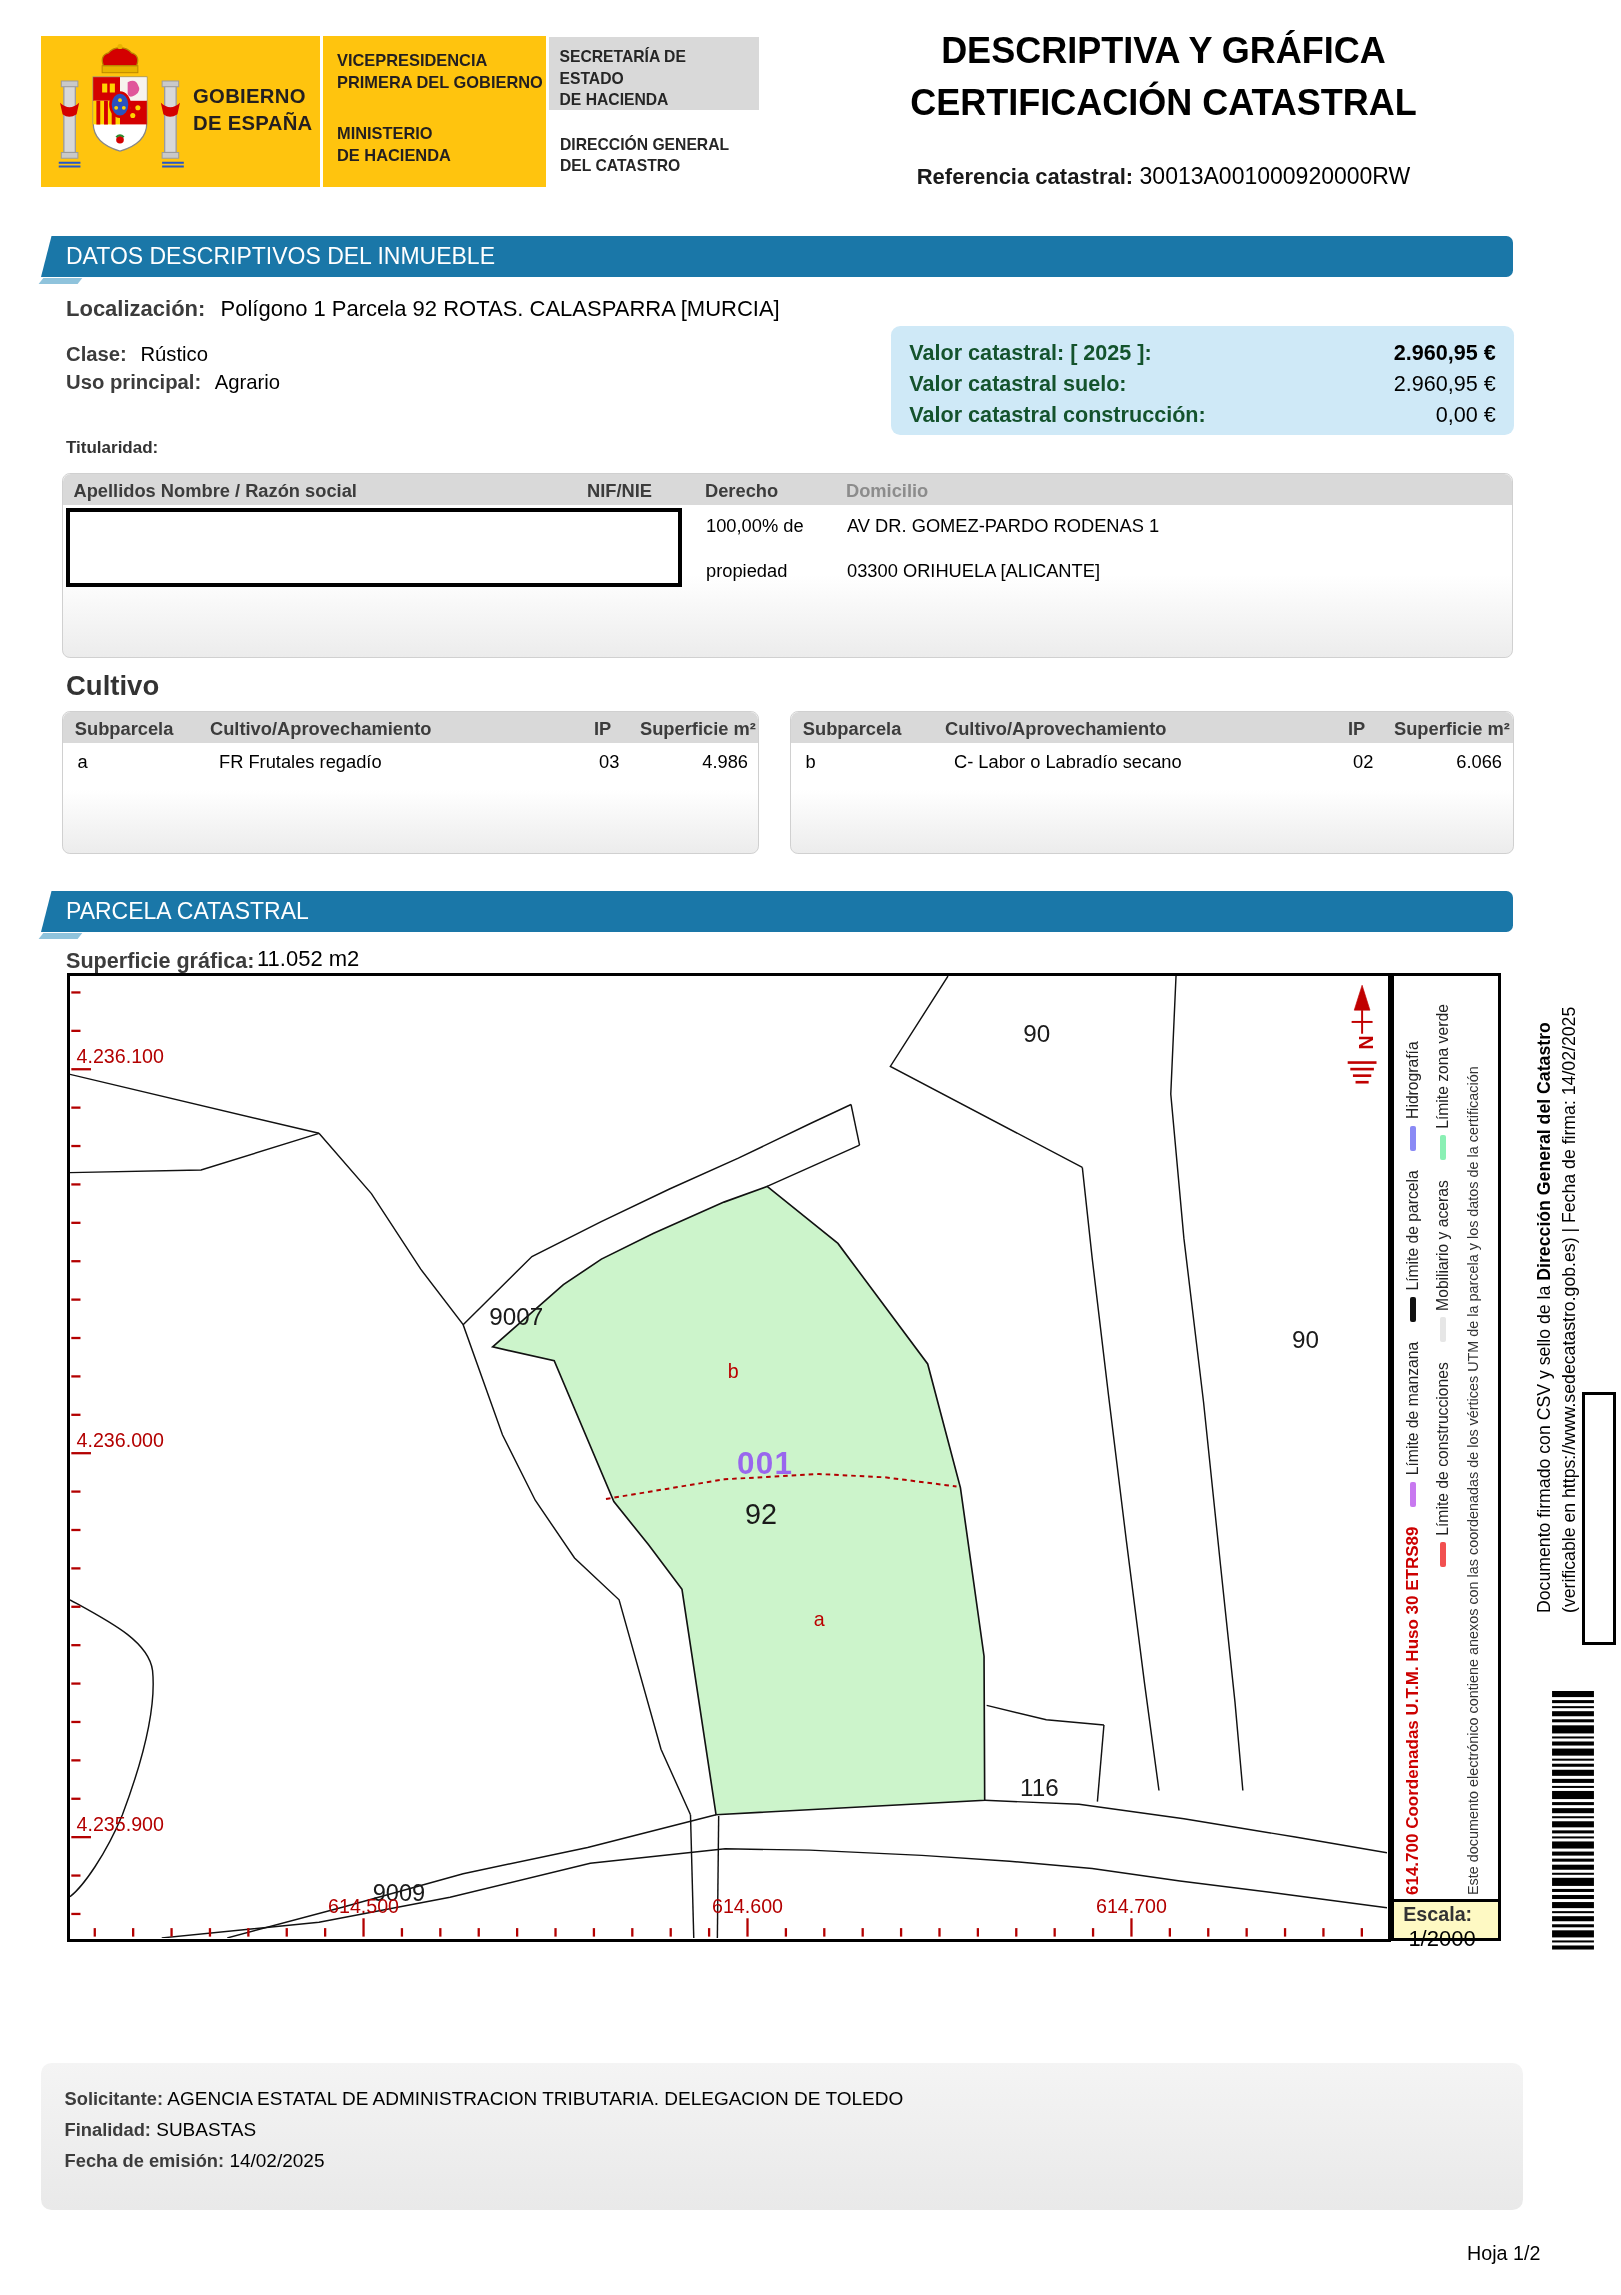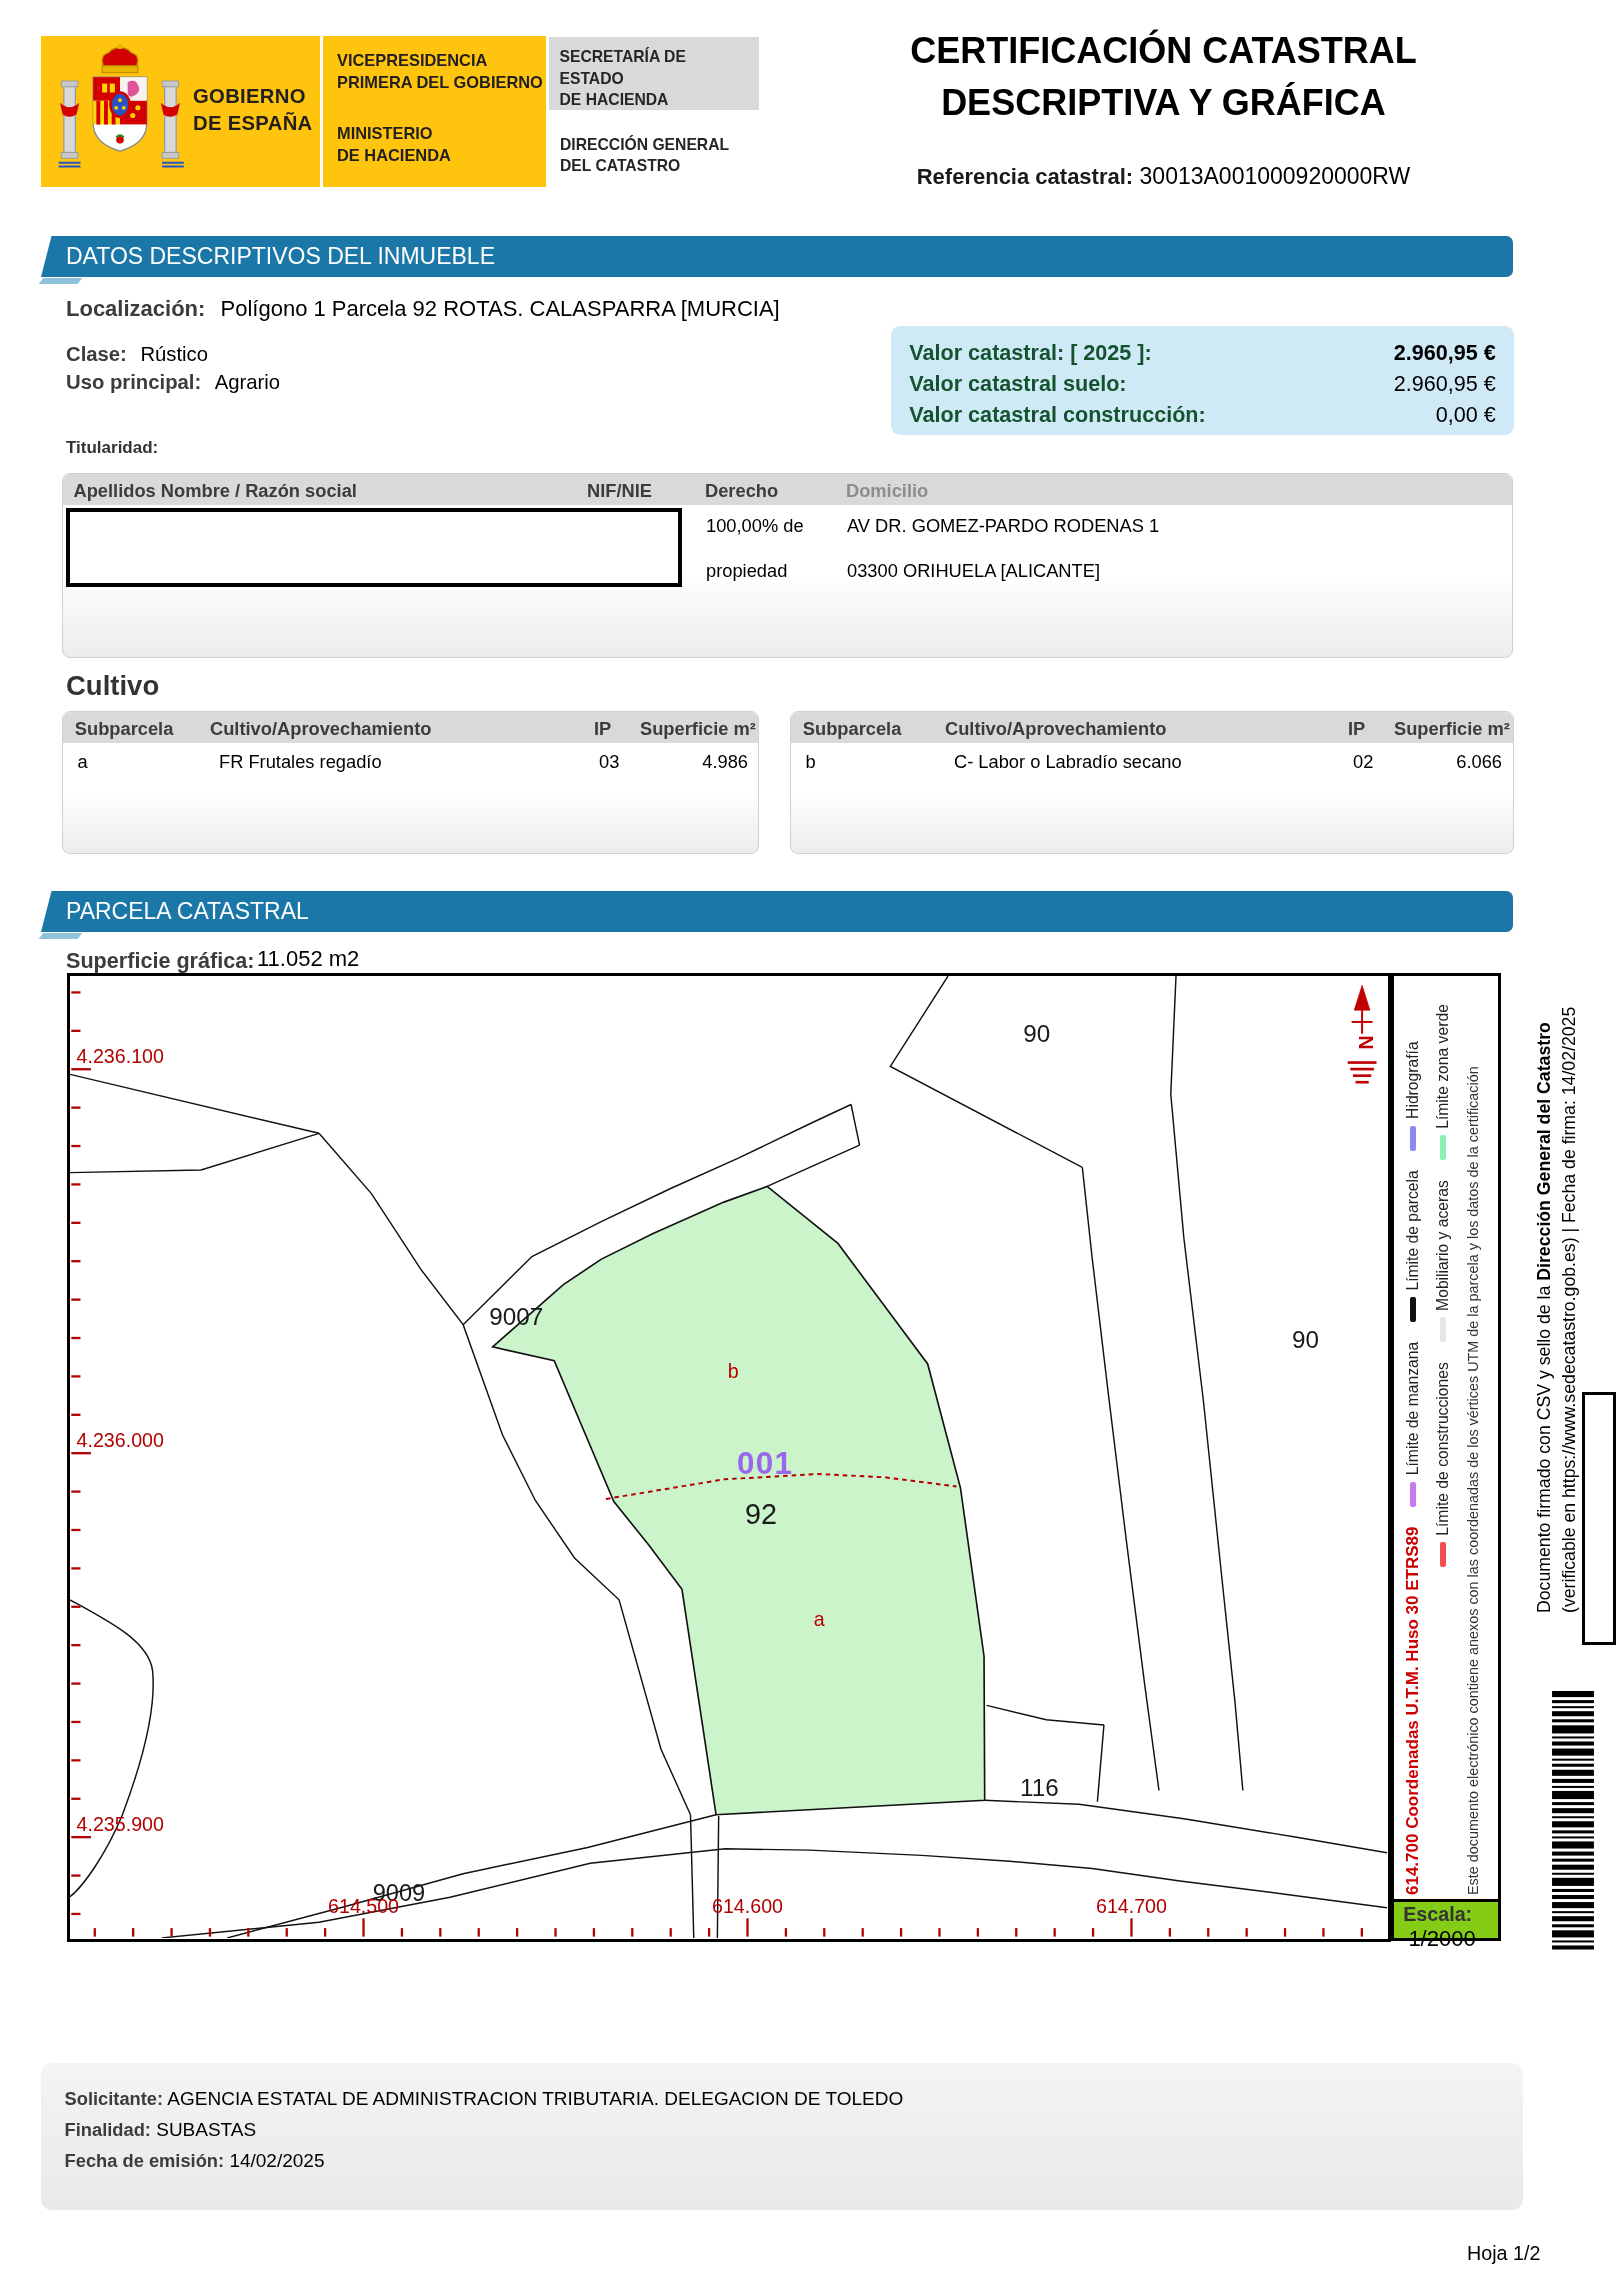--- a/index.html
+++ b/index.html
@@ -47,21 +47,21 @@
   .sup-value{position:absolute;left:257px;top:946px;font-size:22px;color:#000;}
   .map-box{position:absolute;left:67px;top:973px;width:1324px;height:969px;border:3.3px solid #000;background:#fff;}
   .legend-box{position:absolute;left:1391px;top:973px;width:110px;height:930px;border:3.3px solid #000;background:#fff;overflow:hidden;}
   .legend-rot{position:absolute;left:3.9px;top:919px;width:916px;height:100px;transform:rotate(-90deg);transform-origin:0 0;}
   .lg-line{display:flex;align-items:center;height:30px;white-space:nowrap;}
   .lg-utm{font-size:17px;font-weight:bold;color:#cc0000;}
   .lg-item{display:flex;align-items:center;margin-left:19.7px;}
   .lg-sw{width:25px;height:6.6px;border-radius:2px;margin-right:6.6px;}
   .lg-item span.lb{font-size:15.7px;color:#222;}
   .lg-note{font-size:14.4px;color:#333;}
-  .escala-box{position:absolute;left:1391px;top:1899px;width:110px;height:42px;border:3.3px solid #000;background:#84cc16;padding:1.3px 0 0 9.2px;}
+  .escala-box{position:absolute;left:1391px;top:1899px;width:110px;height:42px;border:3.3px solid #000;background:#fef9c3;padding:1.3px 0 0 9.2px;}
   .escala-box .k{font-size:19.7px;font-weight:bold;color:#333;}
   .escala-box .v{font-size:22px;color:#000;margin-left:5.2px;}
   
   .side-rot{position:absolute;left:1532px;top:1613px;width:1301px;height:51px;transform:rotate(-90deg);transform-origin:0 0;font-size:17.7px;color:#000;line-height:25px;white-space:nowrap;}
   .csv-box{position:absolute;left:1582px;top:1392px;width:34px;height:253px;border:3.9px solid #000;background:#fff;}
   .barcode{position:absolute;left:1552px;top:1691px;width:42px;height:267px;}
   
   .foot-box{position:absolute;left:41px;top:2063px;width:1482px;height:147px;background:linear-gradient(#f4f4f4,#e9e9e9);border-radius:10.5px;padding:13px 23.6px;}
   .foot-notice{font-size:19.7px;font-style:italic;color:#000;}
   .foot-row{margin-top:9.2px;font-size:19px;}
@@ -126,22 +126,22 @@
   </div>
   <div class="sec-gray">
     <div>SECRETARÍA DE ESTADO</div>
     <div>DE HACIENDA</div>
   </div>
   <div class="dir-block">
     <div>DIRECCIÓN GENERAL</div>
     <div>DEL CATASTRO</div>
   </div>
   <div class="doc-title">
+    <div>DESCRIPTIVA Y GRÁFICA</div>
     <div>CERTIFICACIÓN CATASTRAL</div>
-    <div>DESCRIPTIVA Y GRÁFICA</div>
   </div>
   <div class="ref-line">
     <b>Referencia catastral:</b>
     <span>30013A001000920000RW</span>
   </div>
 
   <div class="banner" style="top:236px;">
     <span>DATOS DESCRIPTIVOS DEL INMUEBLE</span>
   </div>
   <div class="banner-fold" style="top:278px;"></div>

